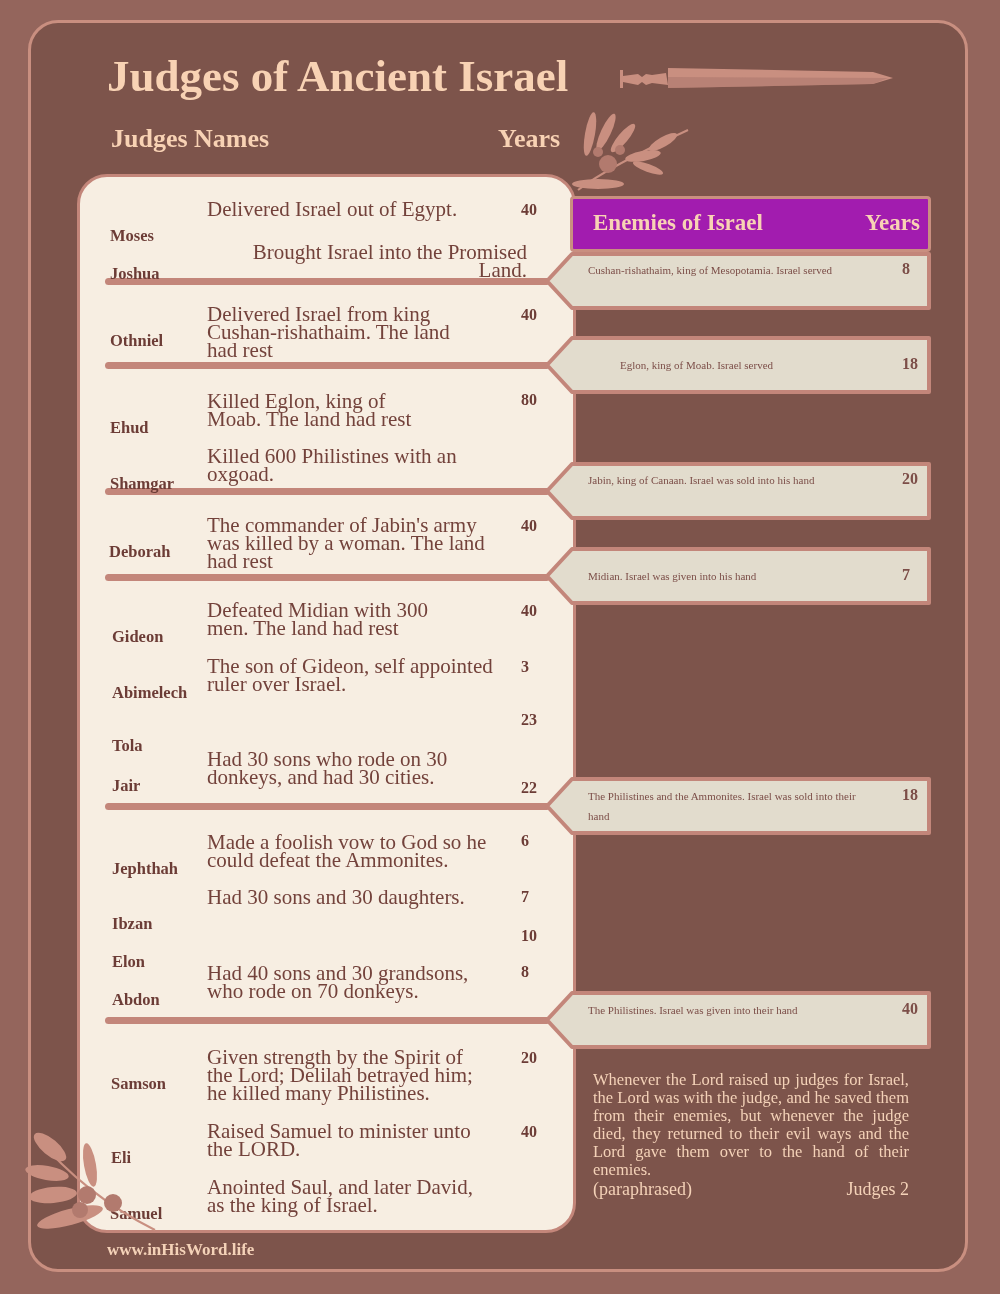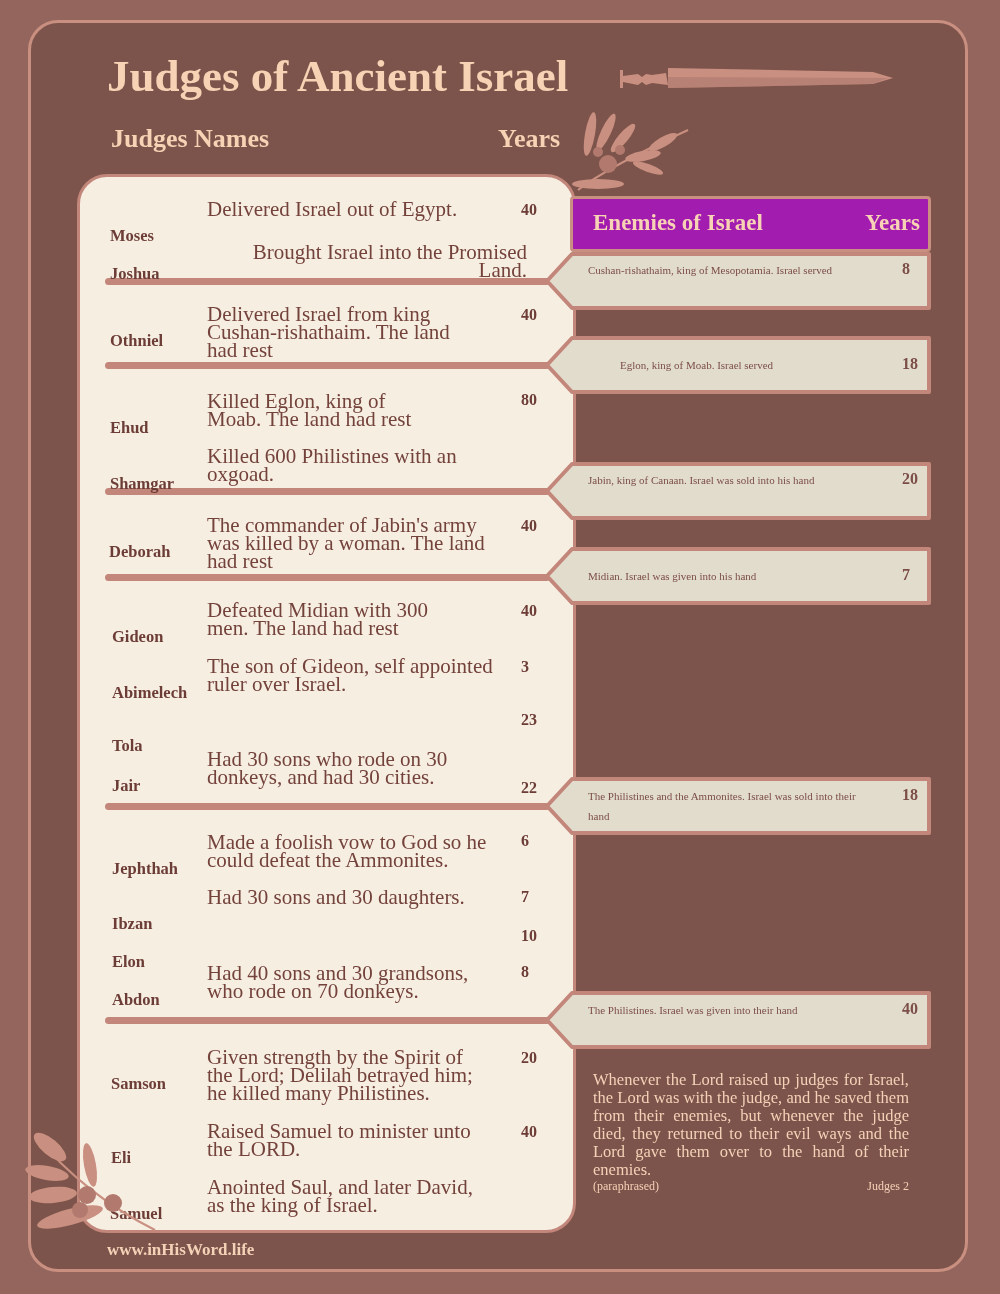--- a/index.html
+++ b/index.html
@@ -52,21 +52,21 @@
   }
   .enemy .yrs {
     position:absolute; right:14px; font-family:"Liberation Serif",serif; font-weight:bold;
     font-size:16px; color:#7c4e48;
   }
 
   .quote {
     position:absolute; left:593px; top:1071px; width:316px; font-family:"Liberation Serif",serif;
     font-size:16.5px; line-height:18px; color:#f4d2b8; text-align:justify;
   }
-  .quote-foot { position:absolute; left:593px; top:1179px; width:316px; font-family:"Liberation Serif",serif; font-size:12px; color:#f4d2b8; }
+  .quote-foot { position:absolute; left:593px; top:1179px; width:316px; font-family:"Liberation Serif",serif; font-size:18px; color:#f4d2b8; }
   .quote-foot .ref { position:absolute; right:0; top:0; }
   .website {
     position:absolute; left:107px; top:1240px; font-family:"Liberation Serif",serif; font-weight:bold;
     font-size:17px; color:#f4d2b8;
   }
 </style>
 </head>
 <body>
 
 <div class="frame"></div>

